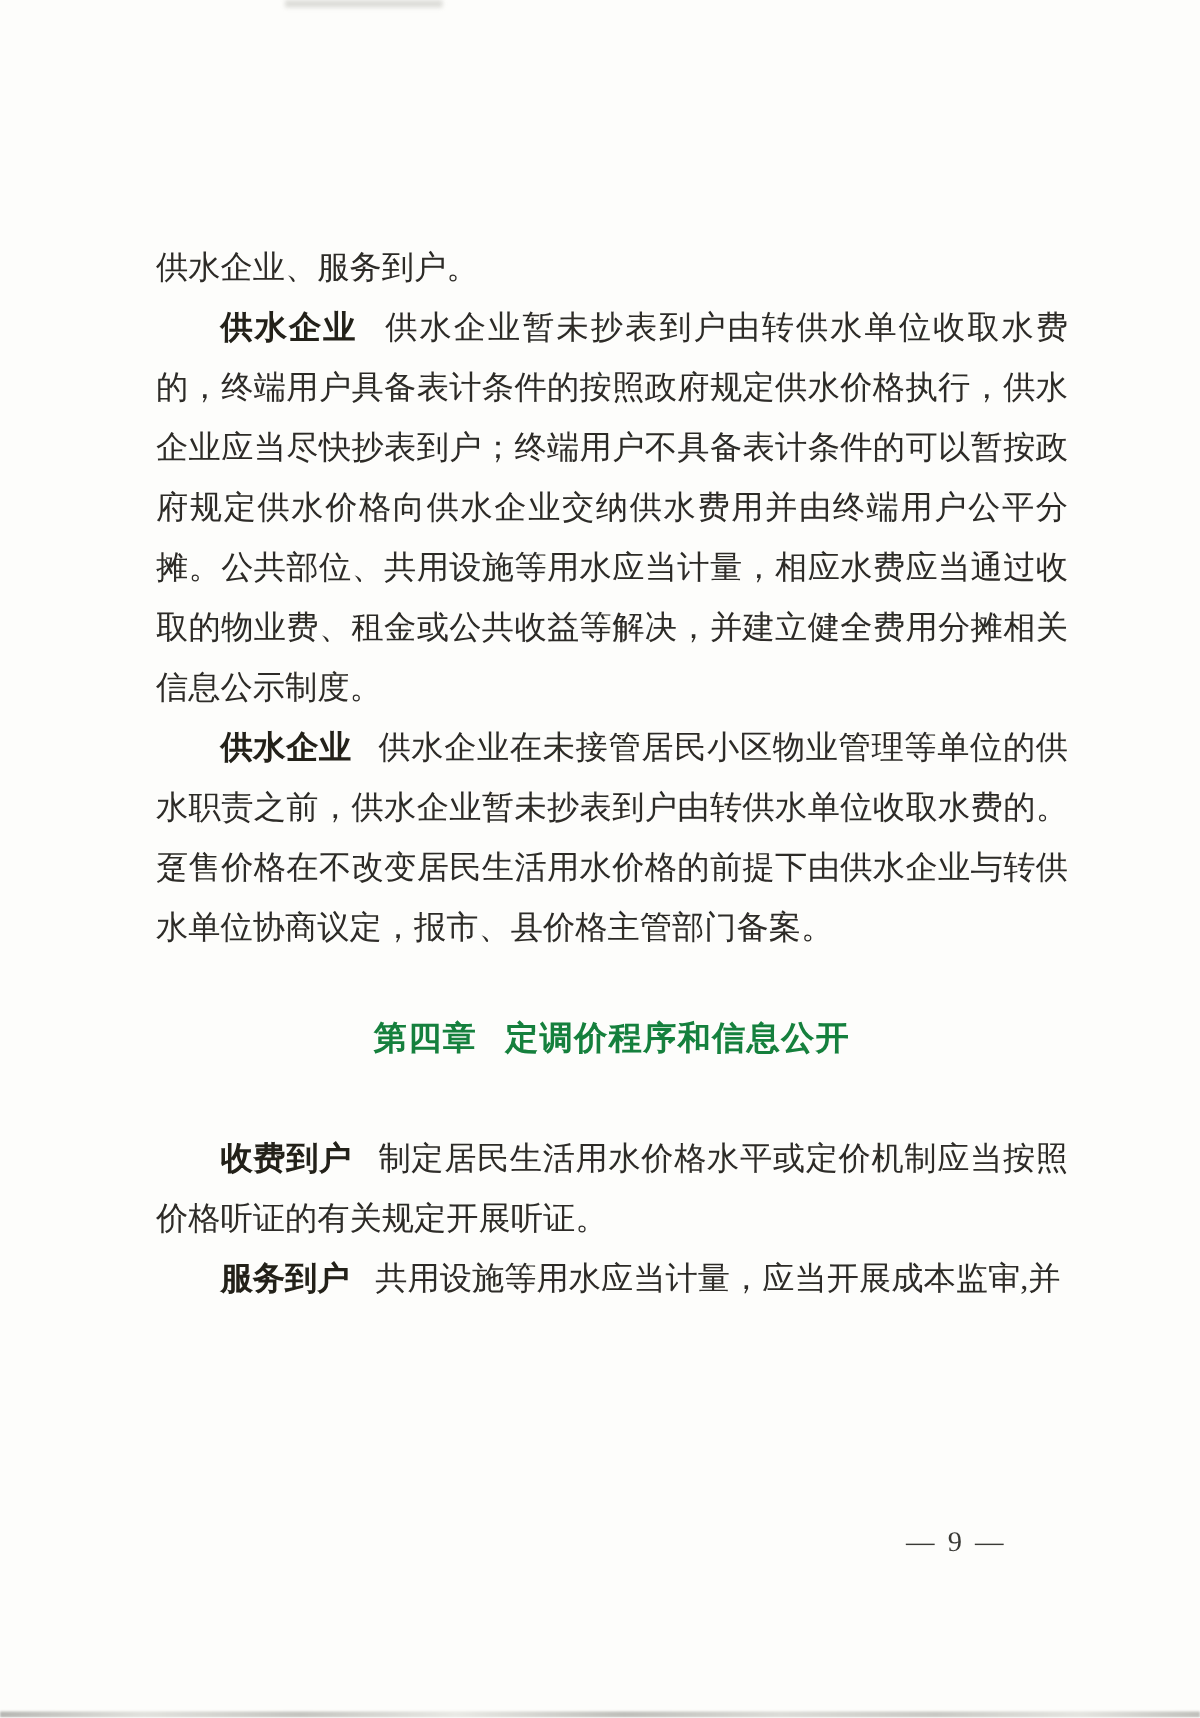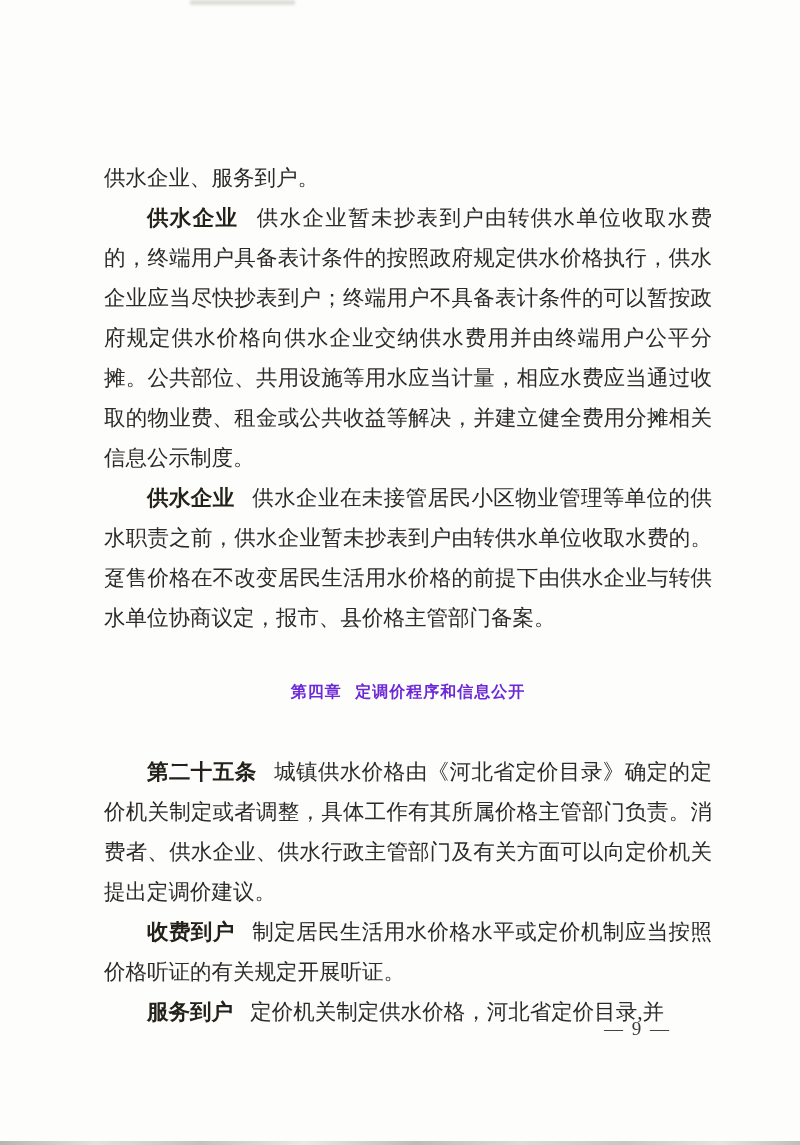--- a/index.html
+++ b/index.html
@@ -69,23 +69,23 @@
     margin-right: 0.55em;
   }
   .chapter-heading {
     margin: 34px 0 40px 0;
     padding: 0;
     text-align: center;
     text-align-last: center;
     text-indent: 0;
     font-family: "Liberation Sans", "DejaVu Sans", sans-serif;
     font-weight: 700;
-    font-size: 16px;
+    font-size: 22px;
     line-height: 40px;
-    color: #6d28d9;
+    color: #15803d;
     letter-spacing: 1px;
   }
   .chapter-heading .chapter-number {
     margin-right: 0.85em;
   }
   .page-number {
     position: absolute;
     left: 604px;
     top: 1018px;
     width: 90px;
@@ -117,33 +117,29 @@
 
     <p class="para indented">
       <span class="article-label">供水企业</span>
       <span>供水企业在未接管居民小区物业管理等单位的供水职责之前，供水企业暂未抄表到户由转供水单位收取水费的。趸售价格在不改变居民生活用水价格的前提下由供水企业与转供水单位协商议定，报市、县价格主管部门备案。</span>
     </p>
 
     <h2 class="chapter-heading">
       <span class="chapter-number">第四章</span><span>定调价程序和信息公开</span>
     </h2>
 
-    <p class="para indented">
-      <span class="article-label">第二十五条</span>
-      <span>城镇供水价格由《河北省定价目录》确定的定价机关制定或者调整，具体工作有其所属价格主管部门负责。消费者、供水企业、供水行政主管部门及有关方面可以向定价机关提出定调价建议。</span>
-    </p>
 
     <p class="para indented">
       <span class="article-label">收费到户</span>
       <span>制定居民生活用水价格水平或定价机制应当按照价格听证的有关规定开展听证。</span>
     </p>
 
     <p class="para indented">
       <span class="article-label">服务到户</span>
-      <span>定价机关制定供水价格，河北省定价目录,并</span>
+      <span>共用设施等用水应当计量，应当开展成本监审,并</span>
     </p>
 
   </div>
 
   <div class="page-number">— 9 —</div>
 
   <div class="artifact-bottom"></div>
 
 </div>
 

